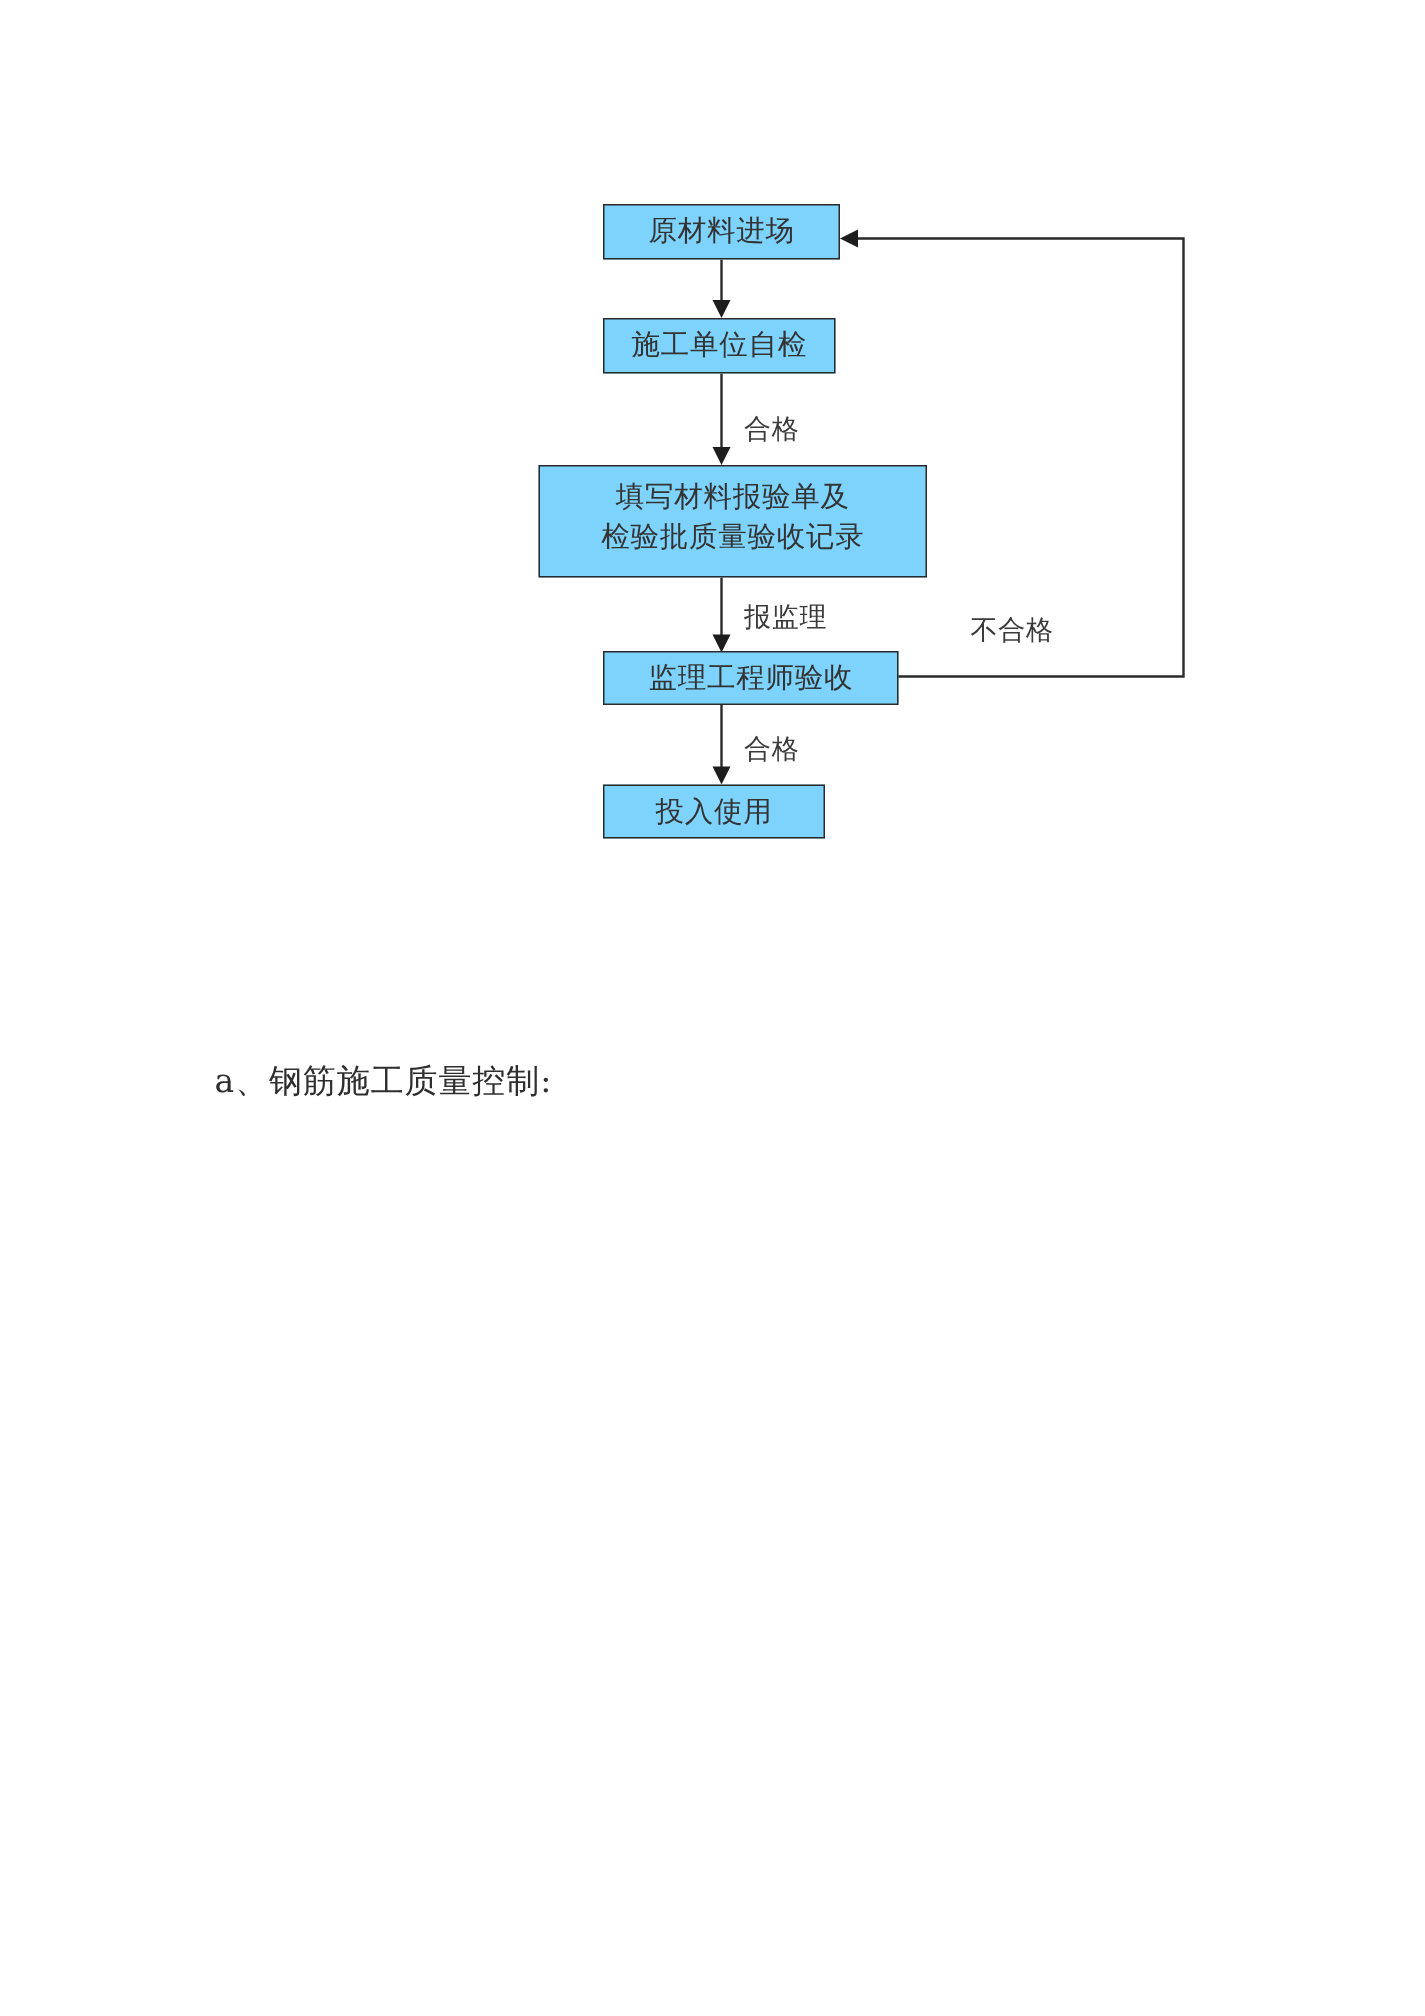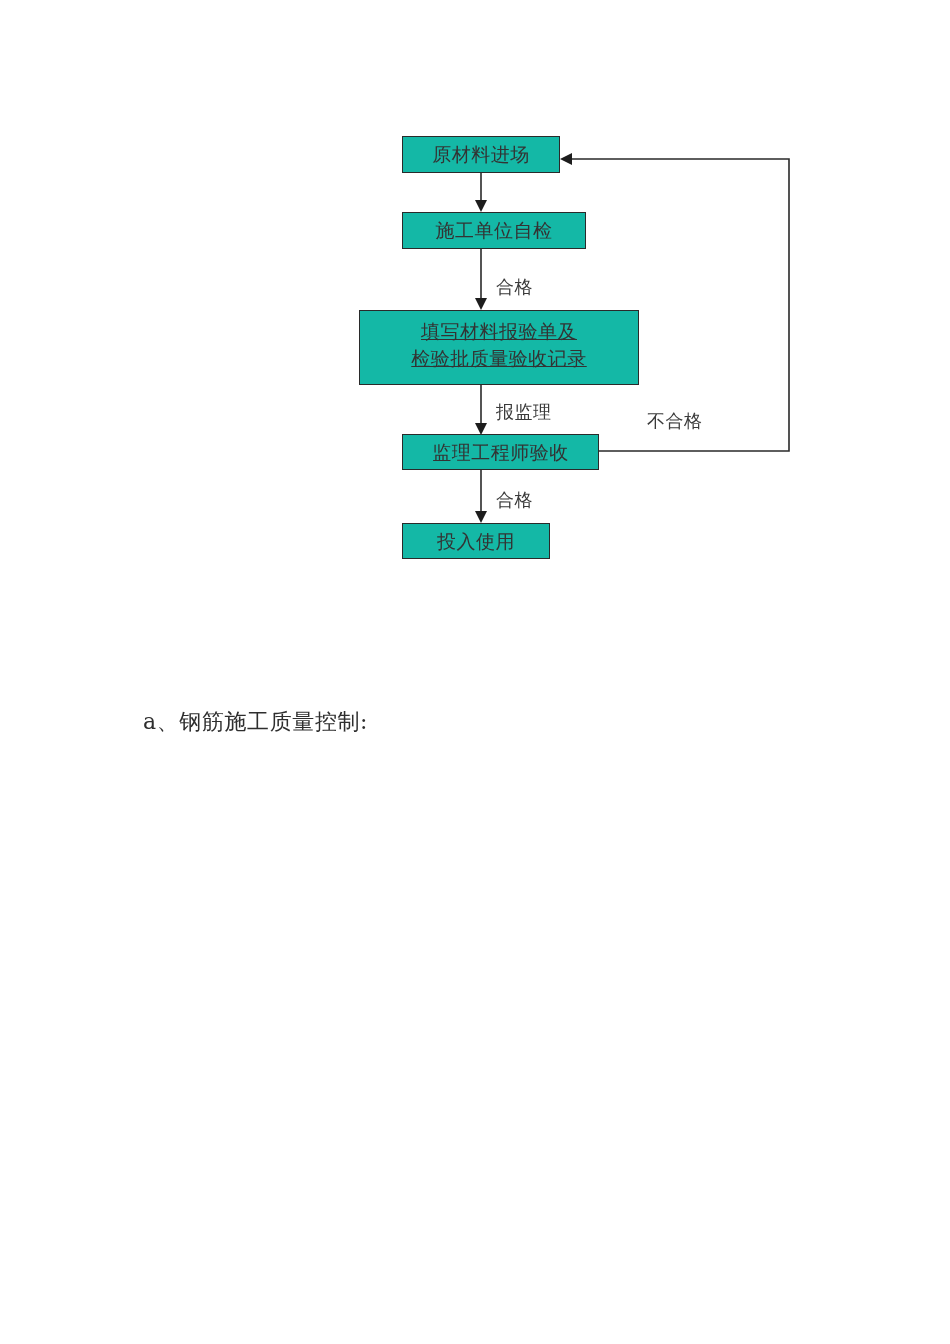--- a/index.html
+++ b/index.html
@@ -22,37 +22,37 @@
     position: absolute;
     left: 0;
     top: 0;
     width: 950px;
     height: 620px;
   }
   .node {
     position: absolute;
     box-sizing: border-box;
     border: 1px solid #2a2a2a;
-    background: #14b8a6;
+    background: #7dd3fc;
     display: flex;
     justify-content: center;
     font-family: "DejaVu Serif", "Liberation Serif", serif;
     font-size: 19px;
     line-height: 27px;
     color: #333333;
     letter-spacing: 0.5px;
     white-space: pre-line;
     text-align: center;
   }
   .node.mid { align-items: center; }
   .node.top { align-items: flex-start; padding-top: 7px; }
 
   #node-raw-material   { left: 402px; top: 136px; width: 158px; height: 37px; }
-  #node-self-check     { left: 402px; top: 212px; width: 184px; height: 37px; }
-  #node-fill-forms     { left: 359px; top: 310px; width: 280px; height: 75px; text-decoration: underline; }
+  #node-self-check     { left: 402px; top: 212px; width: 155px; height: 37px; }
+  #node-fill-forms     { left: 359px; top: 310px; width: 259px; height: 75px; }
   #node-supervisor     { left: 402px; top: 434px; width: 197px; height: 36px; }
   #node-put-into-use   { left: 402px; top: 523px; width: 148px; height: 36px; }
 
   .edge-label {
     position: absolute;
     font-family: "DejaVu Serif", "Liberation Serif", serif;
     font-size: 18px;
     line-height: 20px;
     color: #3a3a3a;
     letter-spacing: 0.5px;

